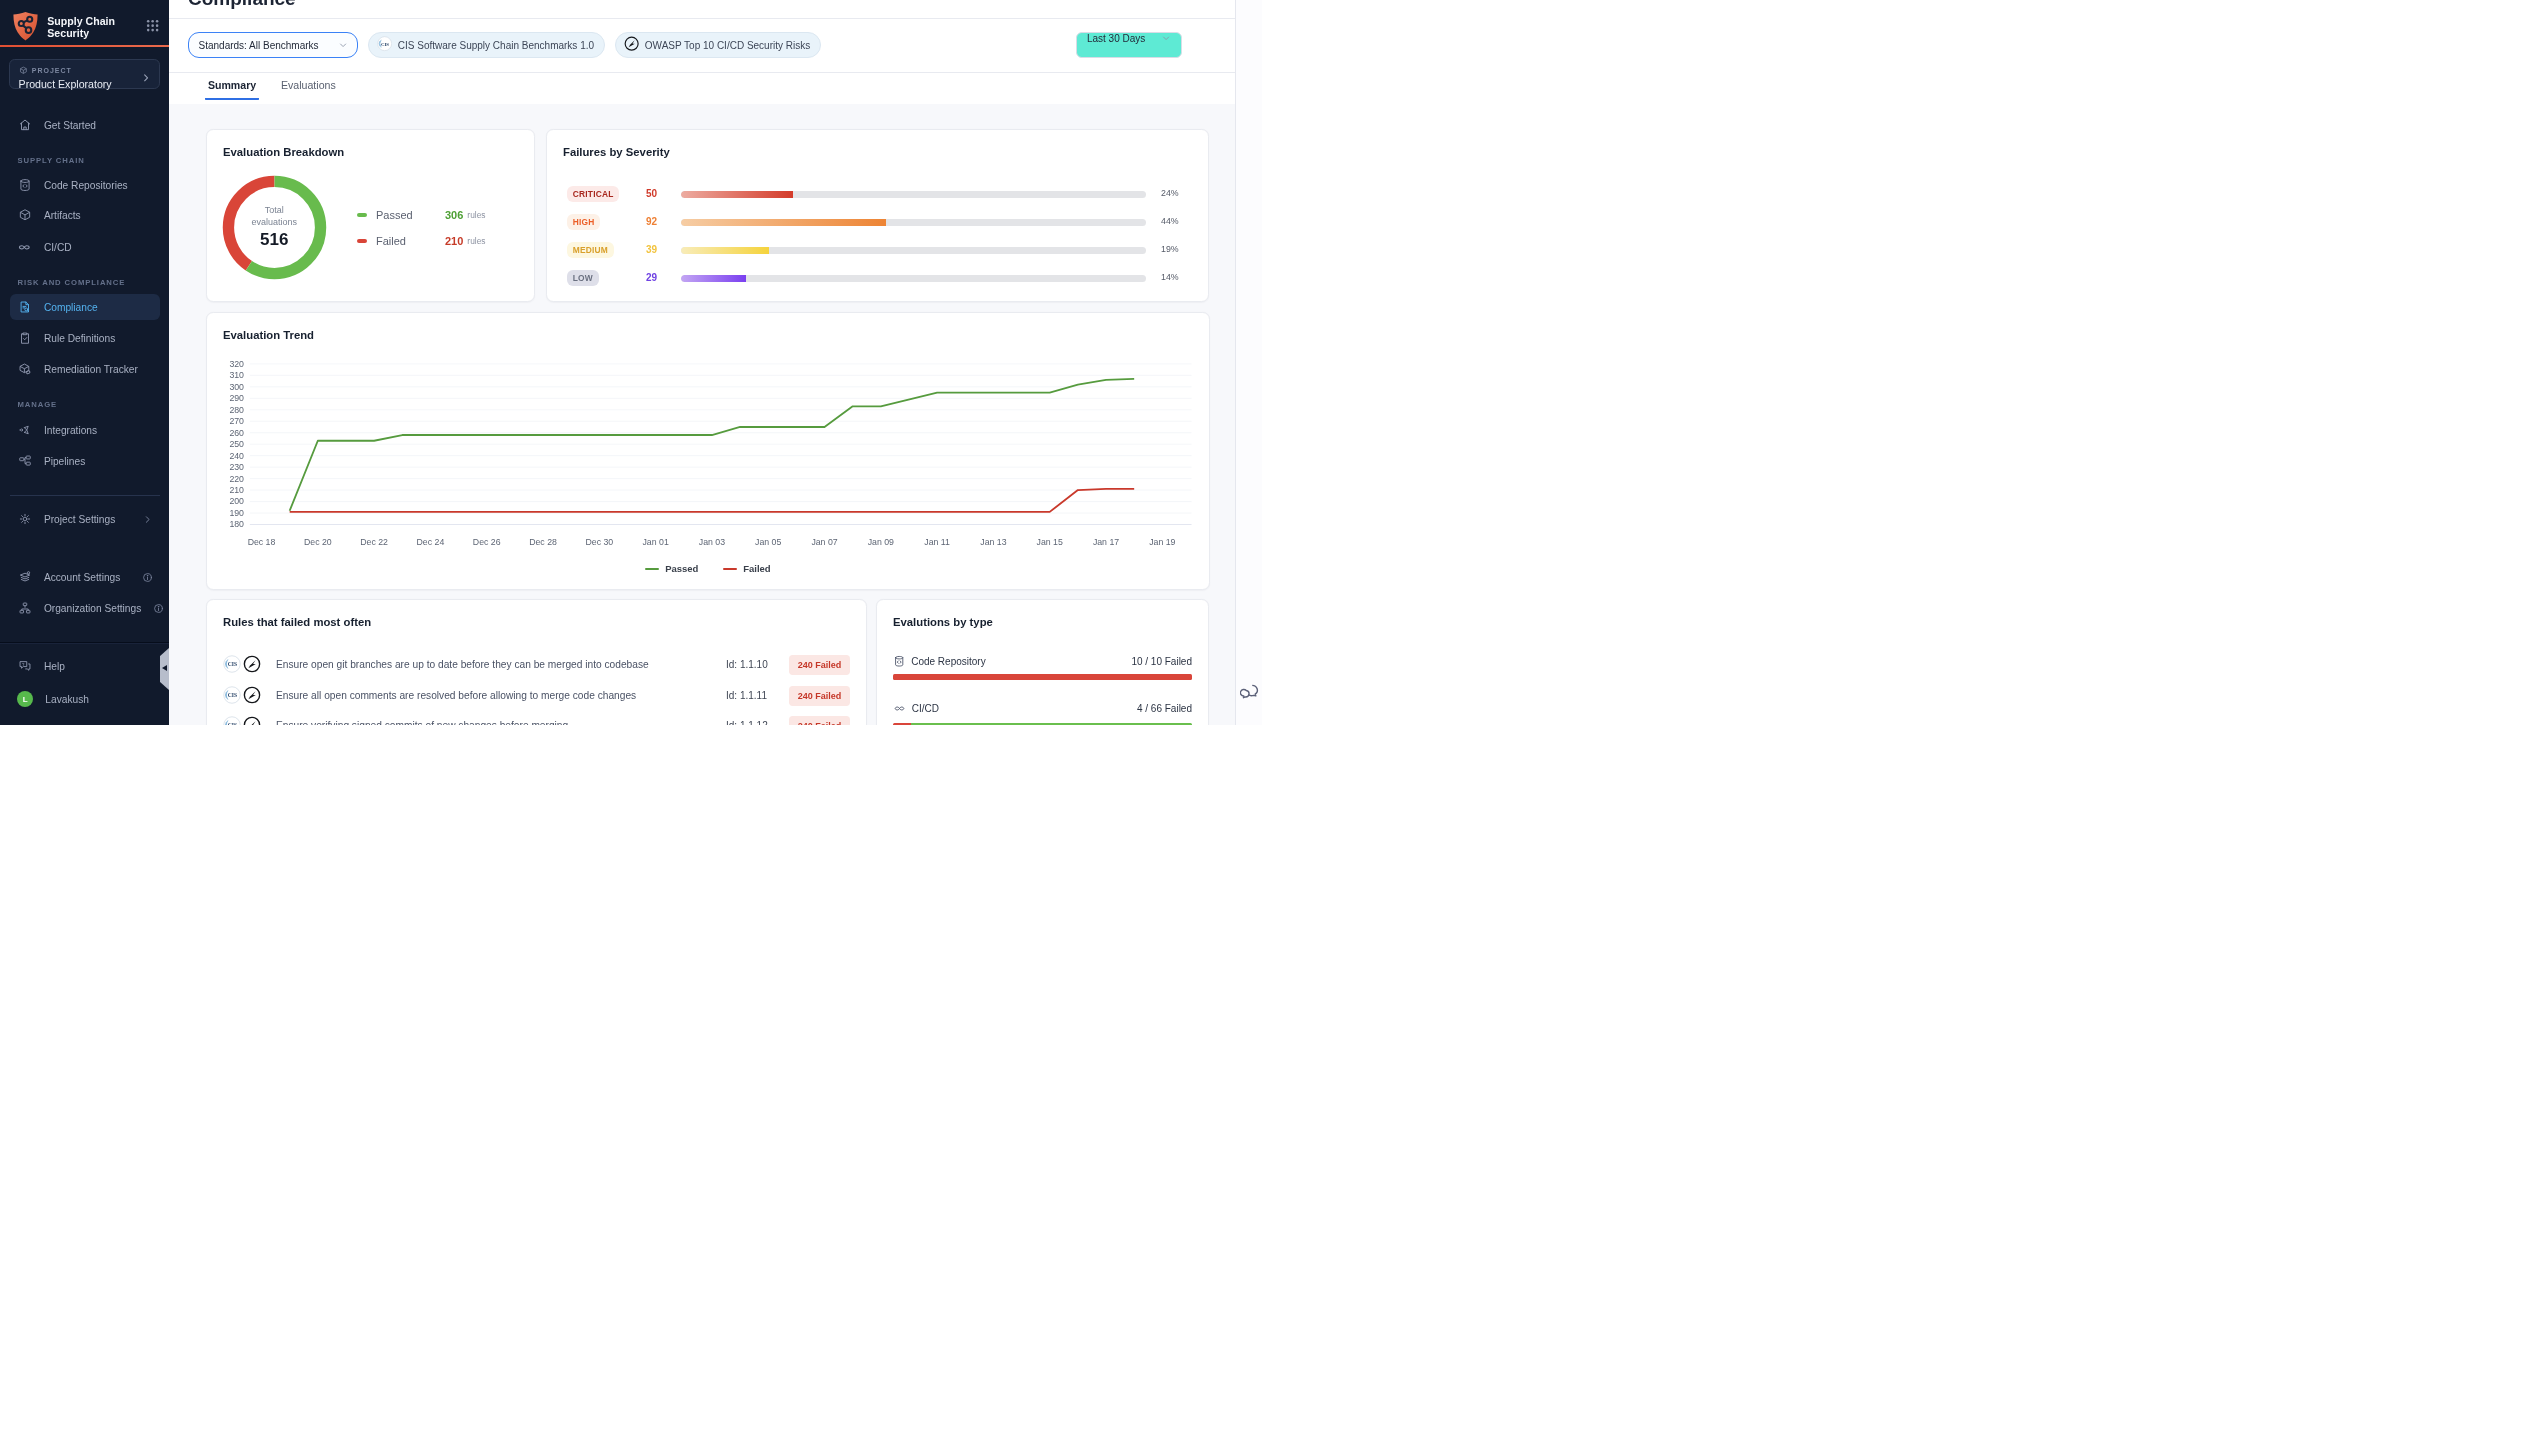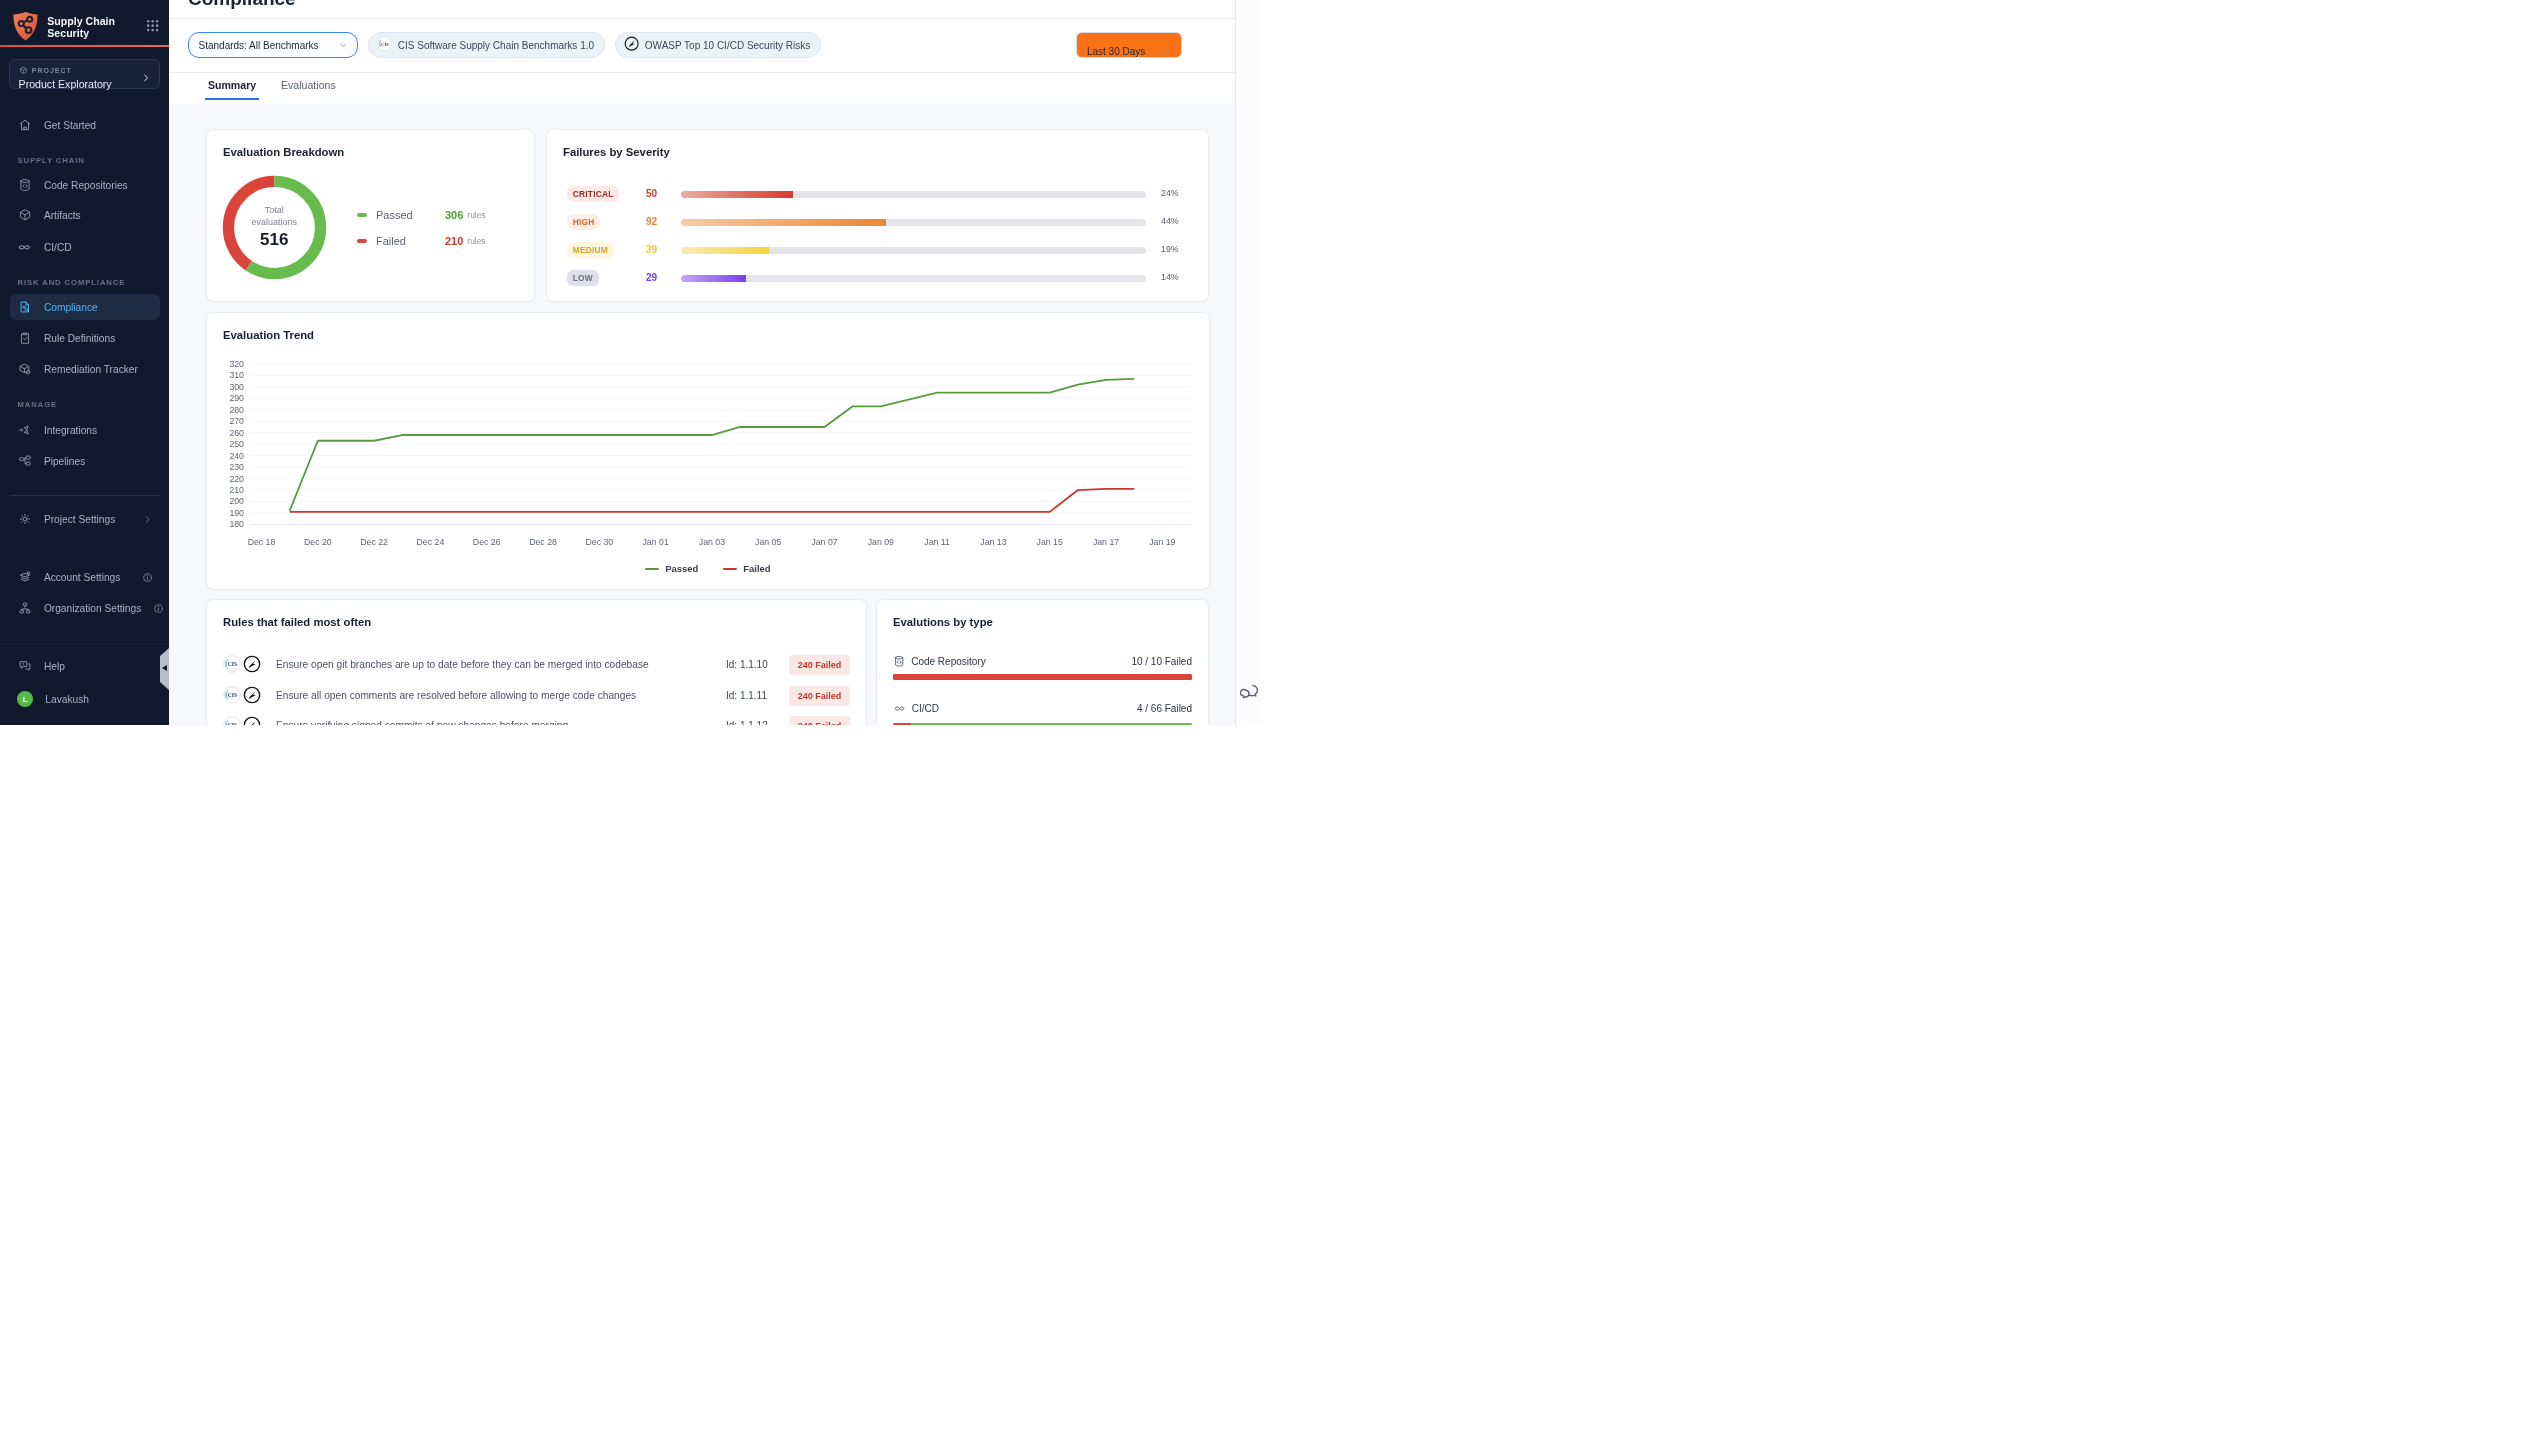--- a/index.html
+++ b/index.html
@@ -72,22 +72,22 @@
     border:1.1px solid #3b82f6; border-radius:11px; background:#fbfdff;
     font-size:10px; color:#242b3a; cursor:pointer;
   }
   .chip {
     height:26px; margin-left:10.2px; padding:0 10.2px 0 7.3px; display:flex; align-items:center; gap:5.8px;
     border:0.7px solid #dbe7f1; border-radius:13px; background:#e9f3fa;
     font-size:10px; color:#3d4657; cursor:pointer; white-space:nowrap;
   }
   .range-select {
     position:absolute; right:53px; top:50%; transform:translateY(-50%);
-    height:26px; padding:0 9.5px; display:flex; align-items:flex-end; gap:16px;
-    border:0.7px solid #d9dce6; border-radius:5.8px; background:#f97316;
+    height:26px; padding:0 9.5px; display:flex; align-items:flex-start; gap:16px;
+    border:0.7px solid #d9dce6; border-radius:5.8px; background:#5eead4;
     font-size:10px; color:#242b3a; cursor:pointer;
   }
   .chev-down { color:#8a93a6; display:flex; }
 
   .tabs { position:absolute; top:72px; left:36px; display:flex; gap:19px; }
   .tab { padding:7.3px 2.9px 6.6px; font-size:10.6px; color:#5a6170; cursor:pointer;
     border-bottom:2.2px solid transparent; border-radius:0.7px; }
   .tab.active { color:#1a2232; font-weight:bold; border-bottom-color:#2f6fe4; }
 
   .content-bg { position:absolute; top:104px; left:0; right:0; bottom:0; background:#f7f8fb; }

